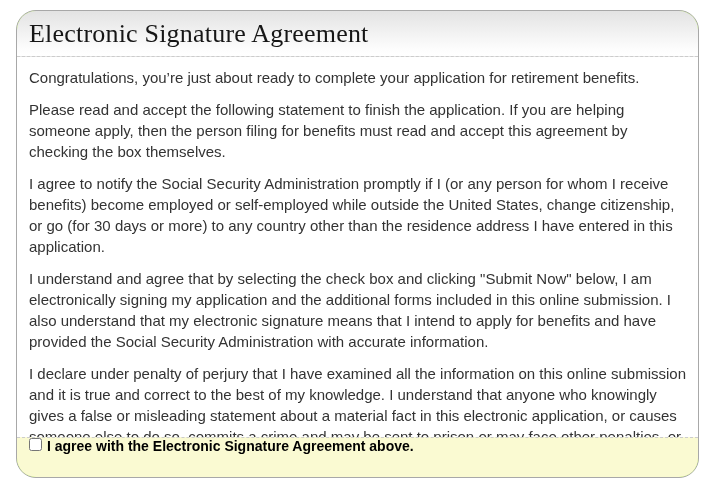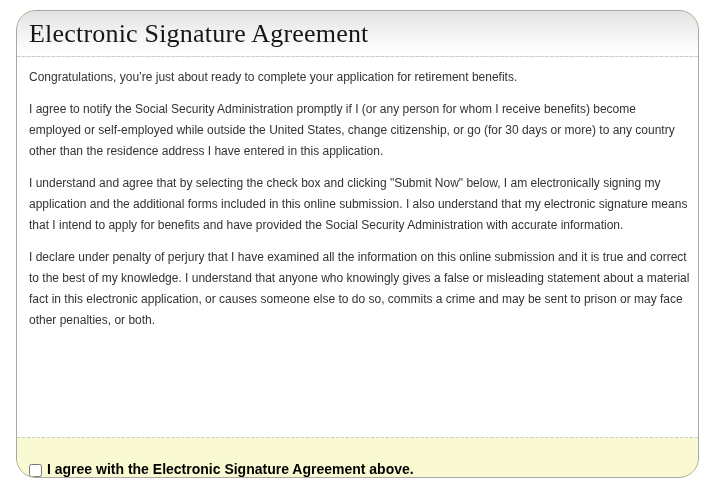--- a/index.html
+++ b/index.html
@@ -38,34 +38,34 @@
     font-weight: 400;
     color: #161616;
     margin: 0;
     line-height: 1.1;
     letter-spacing: 0.2px;
   }
   .panel-body {
     flex: 1 1 auto;
     background: #ffffff;
     padding: 10px 8px 0 12px;
-    font-size: 12px;
+    font-size: 15px;
     line-height: 21px;
     color: #333333;
     overflow: hidden;
   }
   .panel-body p {
     margin: 0 0 11px 0;
   }
   .agree-row {
     flex: 0 0 40px;
     background: #FAFAD2;
     border-top: 1px dashed #cccccc;
     display: flex;
-    align-items: flex-end;
+    align-items: flex-start;
     padding: 0 12px;
   }
   .agree-checkbox {
     width: 13px;
     height: 13px;
     margin: 0 3px 0 0;
     flex: 0 0 auto;
   }
   .agree-label {
     font-size: 14px;
@@ -79,20 +79,21 @@
 <body>
 
 <div class="panel">
 
   <div class="panel-header">
     <h1 class="panel-title">Electronic Signature Agreement</h1>
   </div>
 
   <div class="panel-body">
     <p>Congratulations, you’re just about ready to complete your application for retirement benefits.</p>
+    <p>Please read and accept the following statement to finish the application. If you are helping someone apply, then the person filing for benefits must read and accept this agreement by checking the box themselves.</p>
     <p>I agree to notify the Social Security Administration promptly if I (or any person for whom I receive benefits) become employed or self-employed while outside the United States, change citizenship, or go (for 30 days or more) to any country other than the residence address I have entered in this application.</p>
     <p>I understand and agree that by selecting the check box and clicking "Submit Now" below, I am electronically signing my application and the additional forms included in this online submission. I also understand that my electronic signature means that I intend to apply for benefits and have provided the Social Security Administration with accurate information.</p>
     <p>I declare under penalty of perjury that I have examined all the information on this online submission and it is true and correct to the best of my knowledge. I understand that anyone who knowingly gives a false or misleading statement about a material fact in this electronic application, or causes someone else to do so, commits a crime and may be sent to prison or may face other penalties, or both.</p>
   </div>
 
   <div class="agree-row">
     <input type="checkbox" id="agree-checkbox" class="agree-checkbox" style="">
     <label for="agree-checkbox" class="agree-label">I agree with the Electronic Signature Agreement above.</label>
   </div>
 

